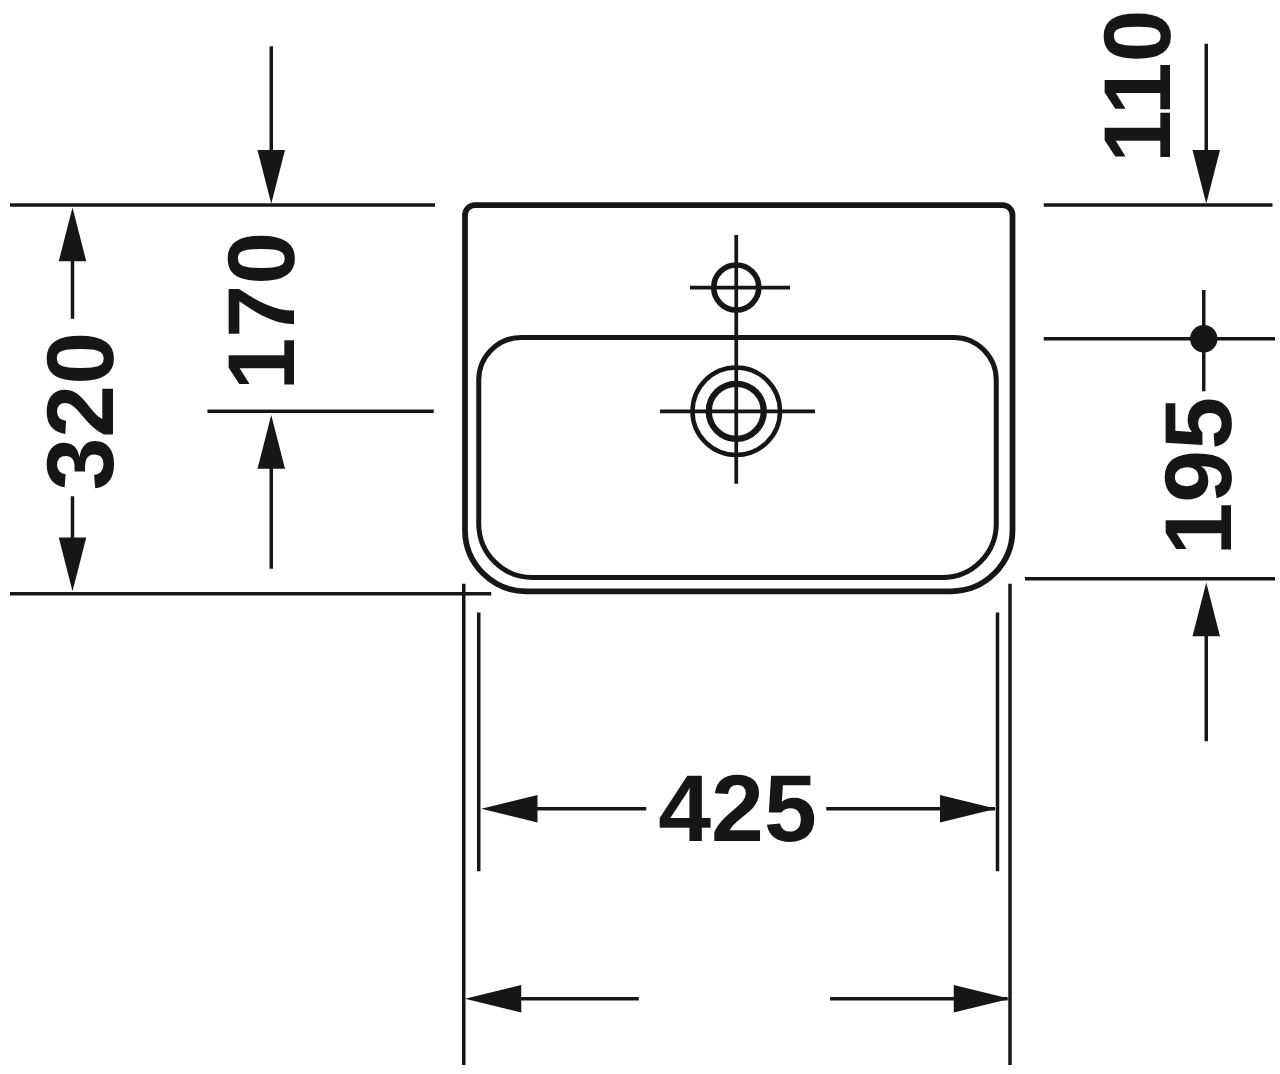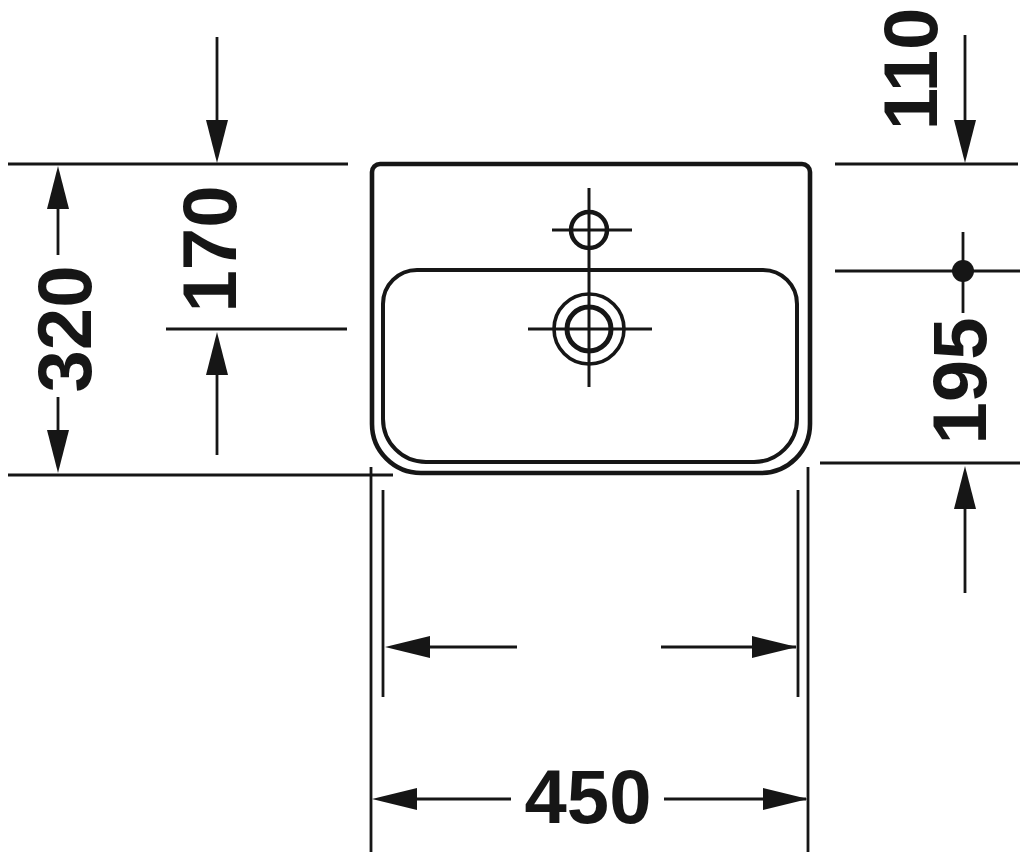--- a/index.html
+++ b/index.html
@@ -114,16 +114,16 @@
   </svg>
 
   <div class="lbl v" style="left:65px;top:329px">320</div>
 
   <div class="lbl v" style="left:210px;top:249px">170</div>
 
   <div class="lbl v" style="left:911px;top:69px">110</div>
 
   <div class="lbl v" style="left:960px;top:381px">195</div>
 
+  <div class="lbl" style="left:590px;top:648px">425</div>
 
-  <div class="lbl" style="left:588px;top:797px">450</div>
 
 </div>
 
 </body></html>

